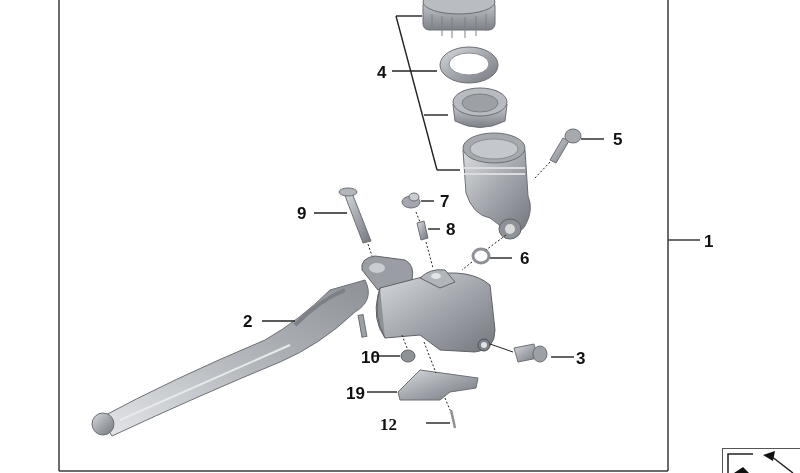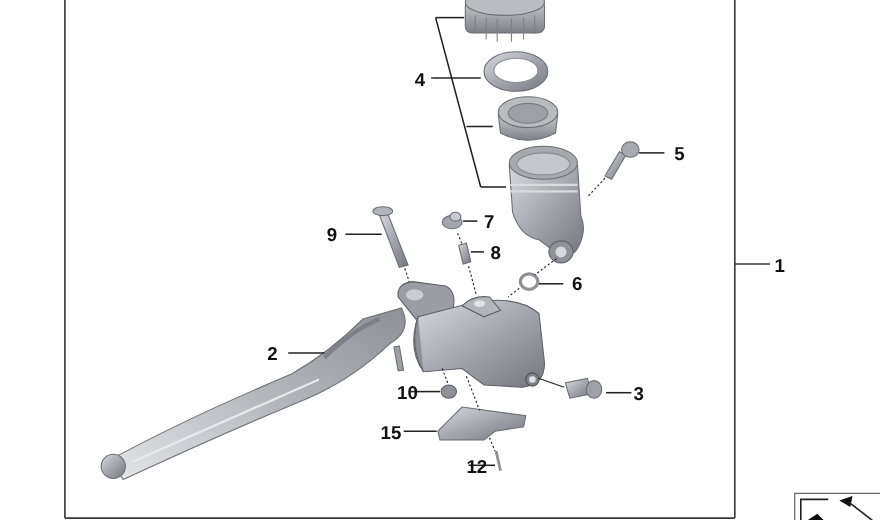--- a/index.html
+++ b/index.html
@@ -163,22 +163,22 @@
 <div class="callout" style="left:704px;top:233px;">1</div>
 <div class="callout" style="left:243px;top:313px;">2</div>
 <div class="callout" style="left:576px;top:350px;">3</div>
 <div class="callout" style="left:377px;top:64px;">4</div>
 <div class="callout" style="left:613px;top:131px;">5</div>
 <div class="callout" style="left:520px;top:250px;">6</div>
 <div class="callout" style="left:440px;top:193px;">7</div>
 <div class="callout" style="left:446px;top:221px;">8</div>
 <div class="callout" style="left:297px;top:205px;">9</div>
 <div class="callout" style="left:361px;top:349px;">10</div>
-<div class="callout" style="left:346px;top:385px;">15</div>
-<div class="callout" style="left:424px;top:416px;">12</div>
+<div class="callout" style="left:346px;top:385px;">19</div>
+<div class="callout" style="left:380px;top:416px;font-family:Liberation Serif, serif;">12</div>
 
 <div class="nav-icon">
   <svg width="80" height="30" viewBox="0 0 80 30" xmlns="http://www.w3.org/2000/svg">
     <polyline points="5,26 5,5 30,5" fill="none" stroke="#222" stroke-width="1.5"></polyline>
     <polygon points="8,26 20,18 28,26" fill="#111"></polygon>
     <polygon points="40,6 52,2 50,12" fill="#111"></polygon>
     <line x1="48" y1="7" x2="70" y2="24" stroke="#222" stroke-width="1.5"></line>
   </svg>
 </div>
 

